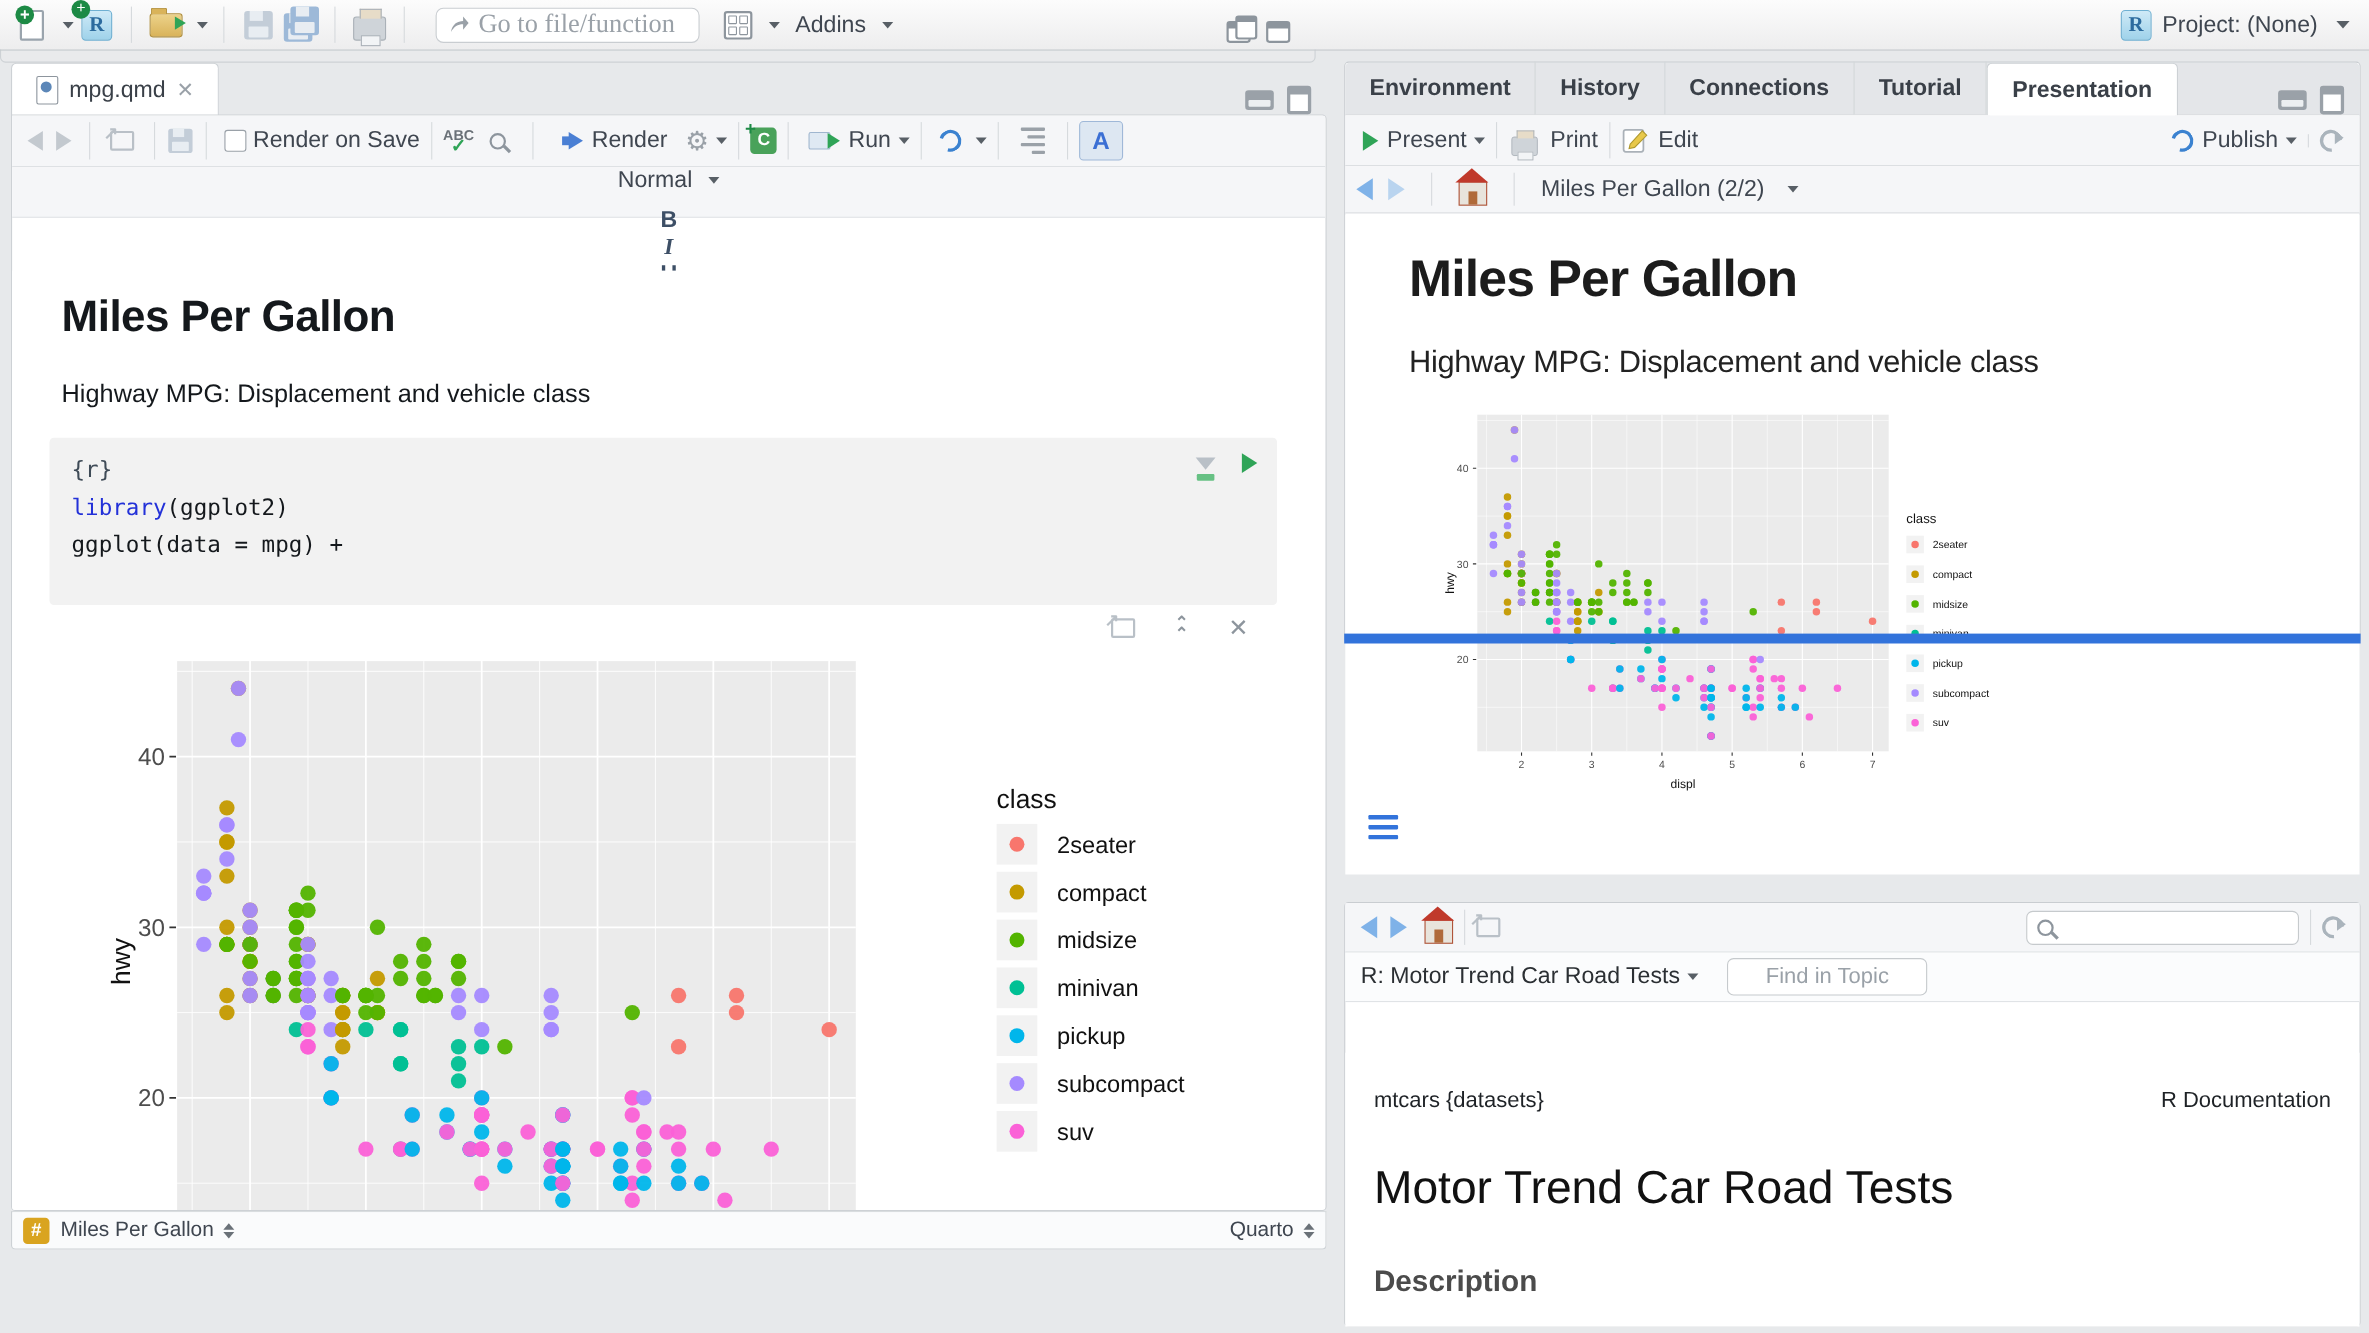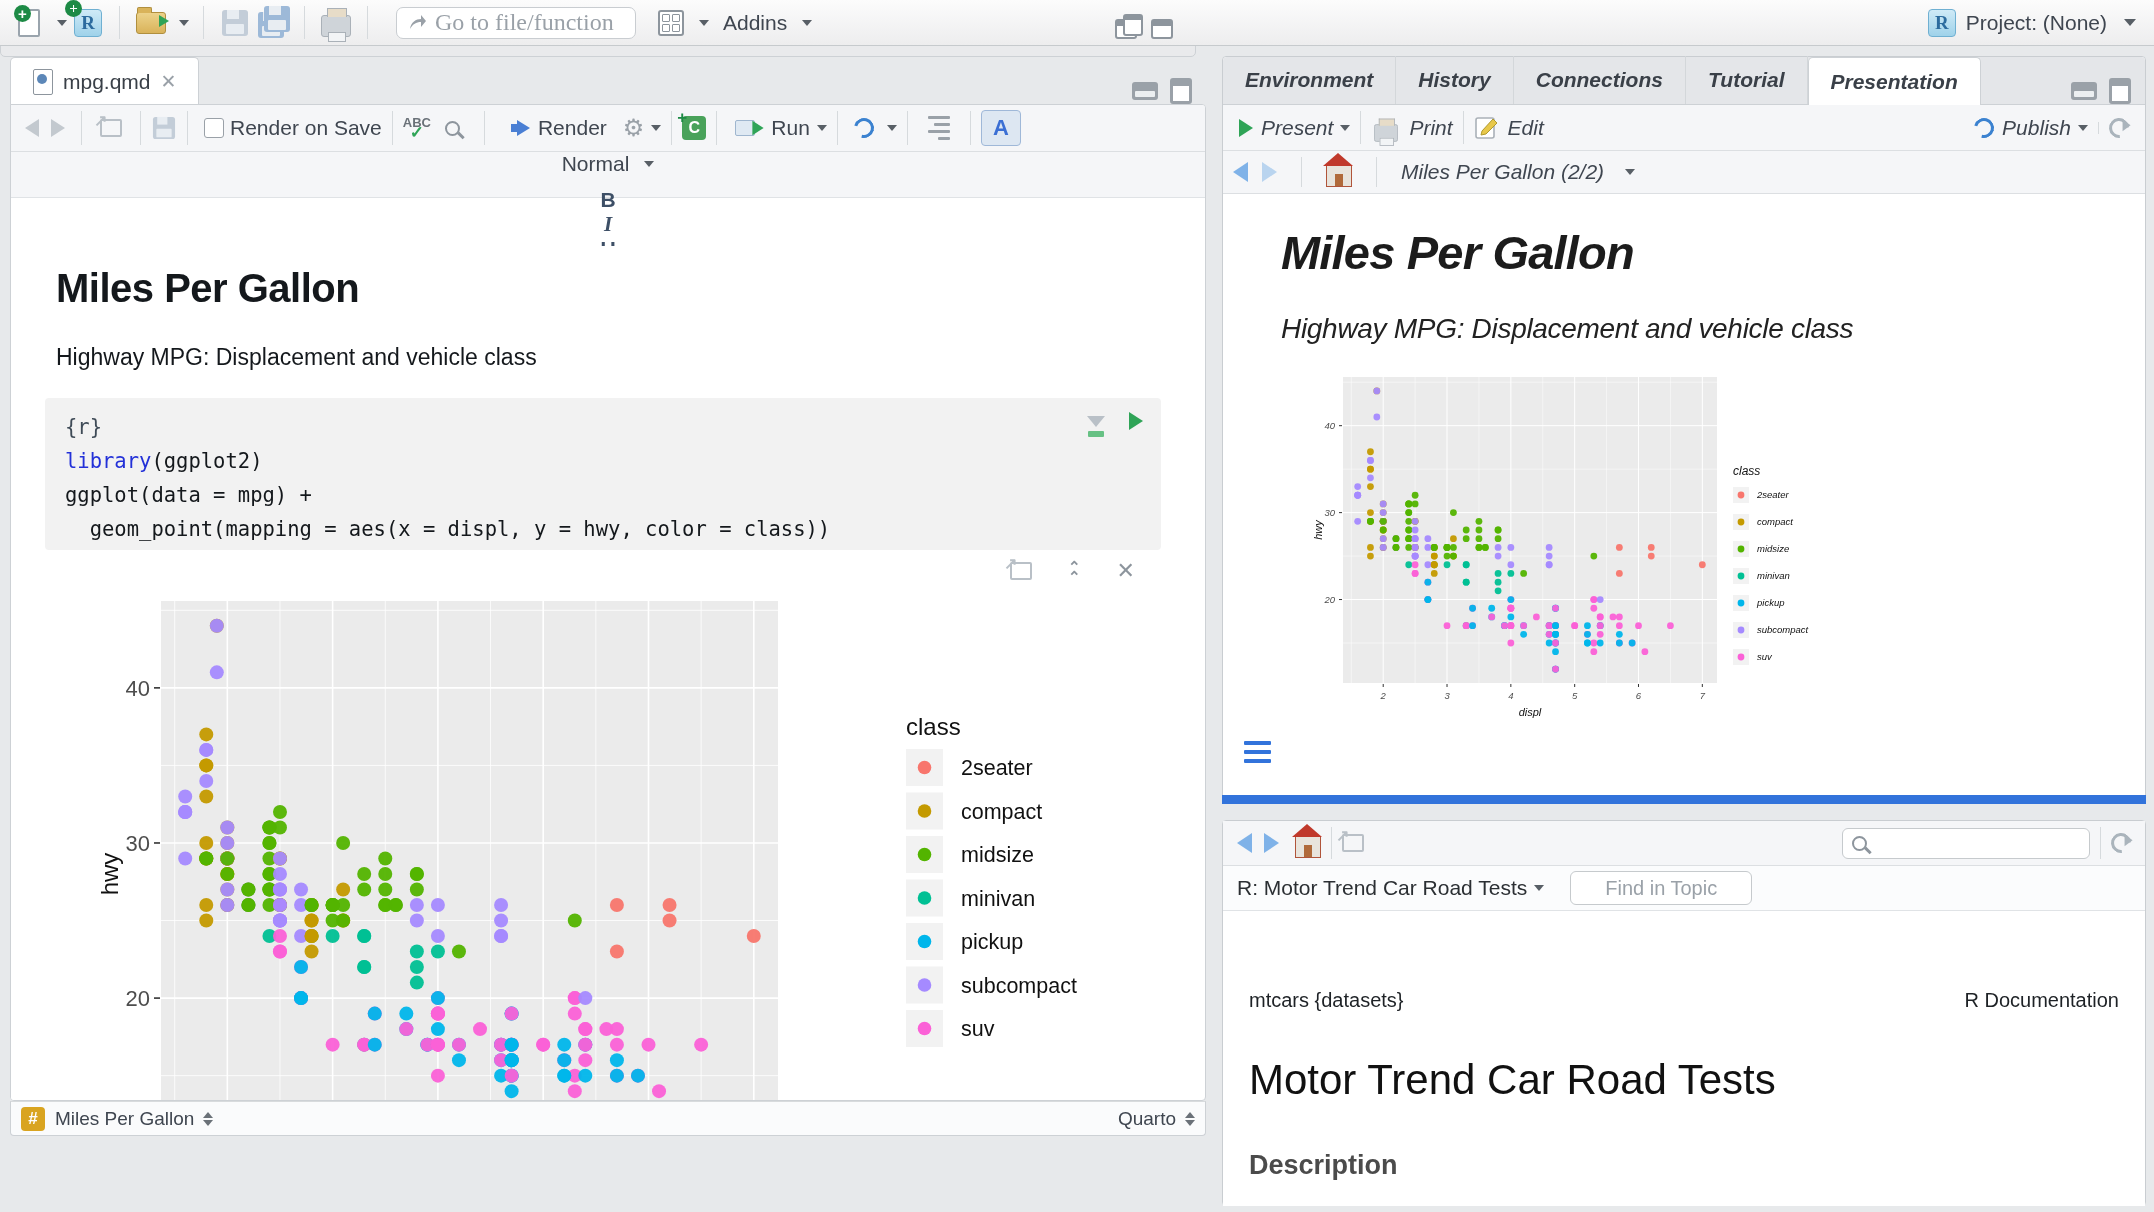--- a/index.html
+++ b/index.html
@@ -109,21 +109,21 @@
   .updown i { width:0; height:0; border-left:5px solid transparent; border-right:5px solid transparent; }
   .updown .u { border-bottom:6px solid #6a7178; } .updown .d { border-top:6px solid #6a7178; }
 
   
   #console-pane { left:10px; top:1148px; width:1196px; height:57px; background:#e9eaec; border:1px solid #cdd1d5; border-radius:5px; display:flex; align-items:center; padding:0 22px; }
   #console-title { font-size:21px; color:#2e3338; }
   .restore-ic { width:22px; height:20px; border:2.5px solid #8d959d; border-top-width:7px; border-radius:3px; background:#fff; position:relative; }
   .restore-ic.back:before { content:""; position:absolute; right:-8px; top:-12px; width:16px; height:14px; border:2.5px solid #8d959d; border-top-width:6px; border-radius:3px; background:#fff; }
 
   
-  #topright-pane { left:1222px; top:56px; width:924px; height:748px;font-style:italic; }
+  #topright-pane { left:1222px; top:56px; width:924px; height:529px; }
   .nav-arrow { width:0; height:0; border-top:10px solid transparent; border-bottom:10px solid transparent; }
   .nav-back { border-right:15px solid #7fb2e8; } .nav-fwd { border-left:15px solid #b9d4ef; }
   .home-ic { position:relative; width:26px; height:22px; margin-top:8px; background:#e8e4dc; border:1.5px solid #b0543a; }
   .home-ic:before { content:""; position:absolute; left:-4px; top:-13px; width:0; height:0; border-left:15px solid transparent; border-right:15px solid transparent; border-bottom:13px solid #c0392b; }
   .home-ic:after { content:""; position:absolute; left:8px; bottom:0; width:8px; height:12px; background:#b06a3a; }
   #pres-navbar { display:flex; align-items:center; height:43px; background:#f5f6f8; border-bottom:1px solid #dcdfe2; padding:0 10px; gap:14px; font-size:21px; color:#3f4650; }
   #slide-area { position:absolute; left:0; top:138px; width:922px; height:600px; background:#fff; overflow:hidden; }
   #slide-title { position:absolute; left:58px; top:30px; font-size:47px; font-weight:bold; color:#1c1c1c; letter-spacing:-0.8px; }
   #slide-subtitle { position:absolute; left:58px; top:118px; font-size:28px; color:#222; letter-spacing:-0.3px; }
   #pres-plot-wrap { position:absolute; left:90px; top:176px; width:536px; height:348px; }
@@ -304,21 +304,20 @@
       <span class="sep"></span>
     </div>
     <div id="doc-area">
       <div id="doc-title">Miles Per Gallon</div>
       <div id="doc-subtitle">Highway MPG: Displacement and vehicle class</div>
       <div id="chunk">
         <div id="chunk-code">
             <div class="code-line"><span class="tok-meta">{r}</span></div>
             <div class="code-line"><span class="tok-fn">library</span><span class="tok-p">(ggplot2)</span></div>
             <div class="code-line"><span class="tok-p">ggplot(data = mpg) +</span></div>
-            <div class="code-line"><span class="tok-p">  geom_point(mapping = aes(x = displ, y = hwy, color = class))</span></div>
           </div>
         <div id="chunk-icons">
           <span class="runabove"></span>
           <span class="green-play"></span>
         </div>
       </div>
       <div id="output-block">
         <div id="output-icons">
           <span class="popout-ic"></span>
           <span class="chev2">

